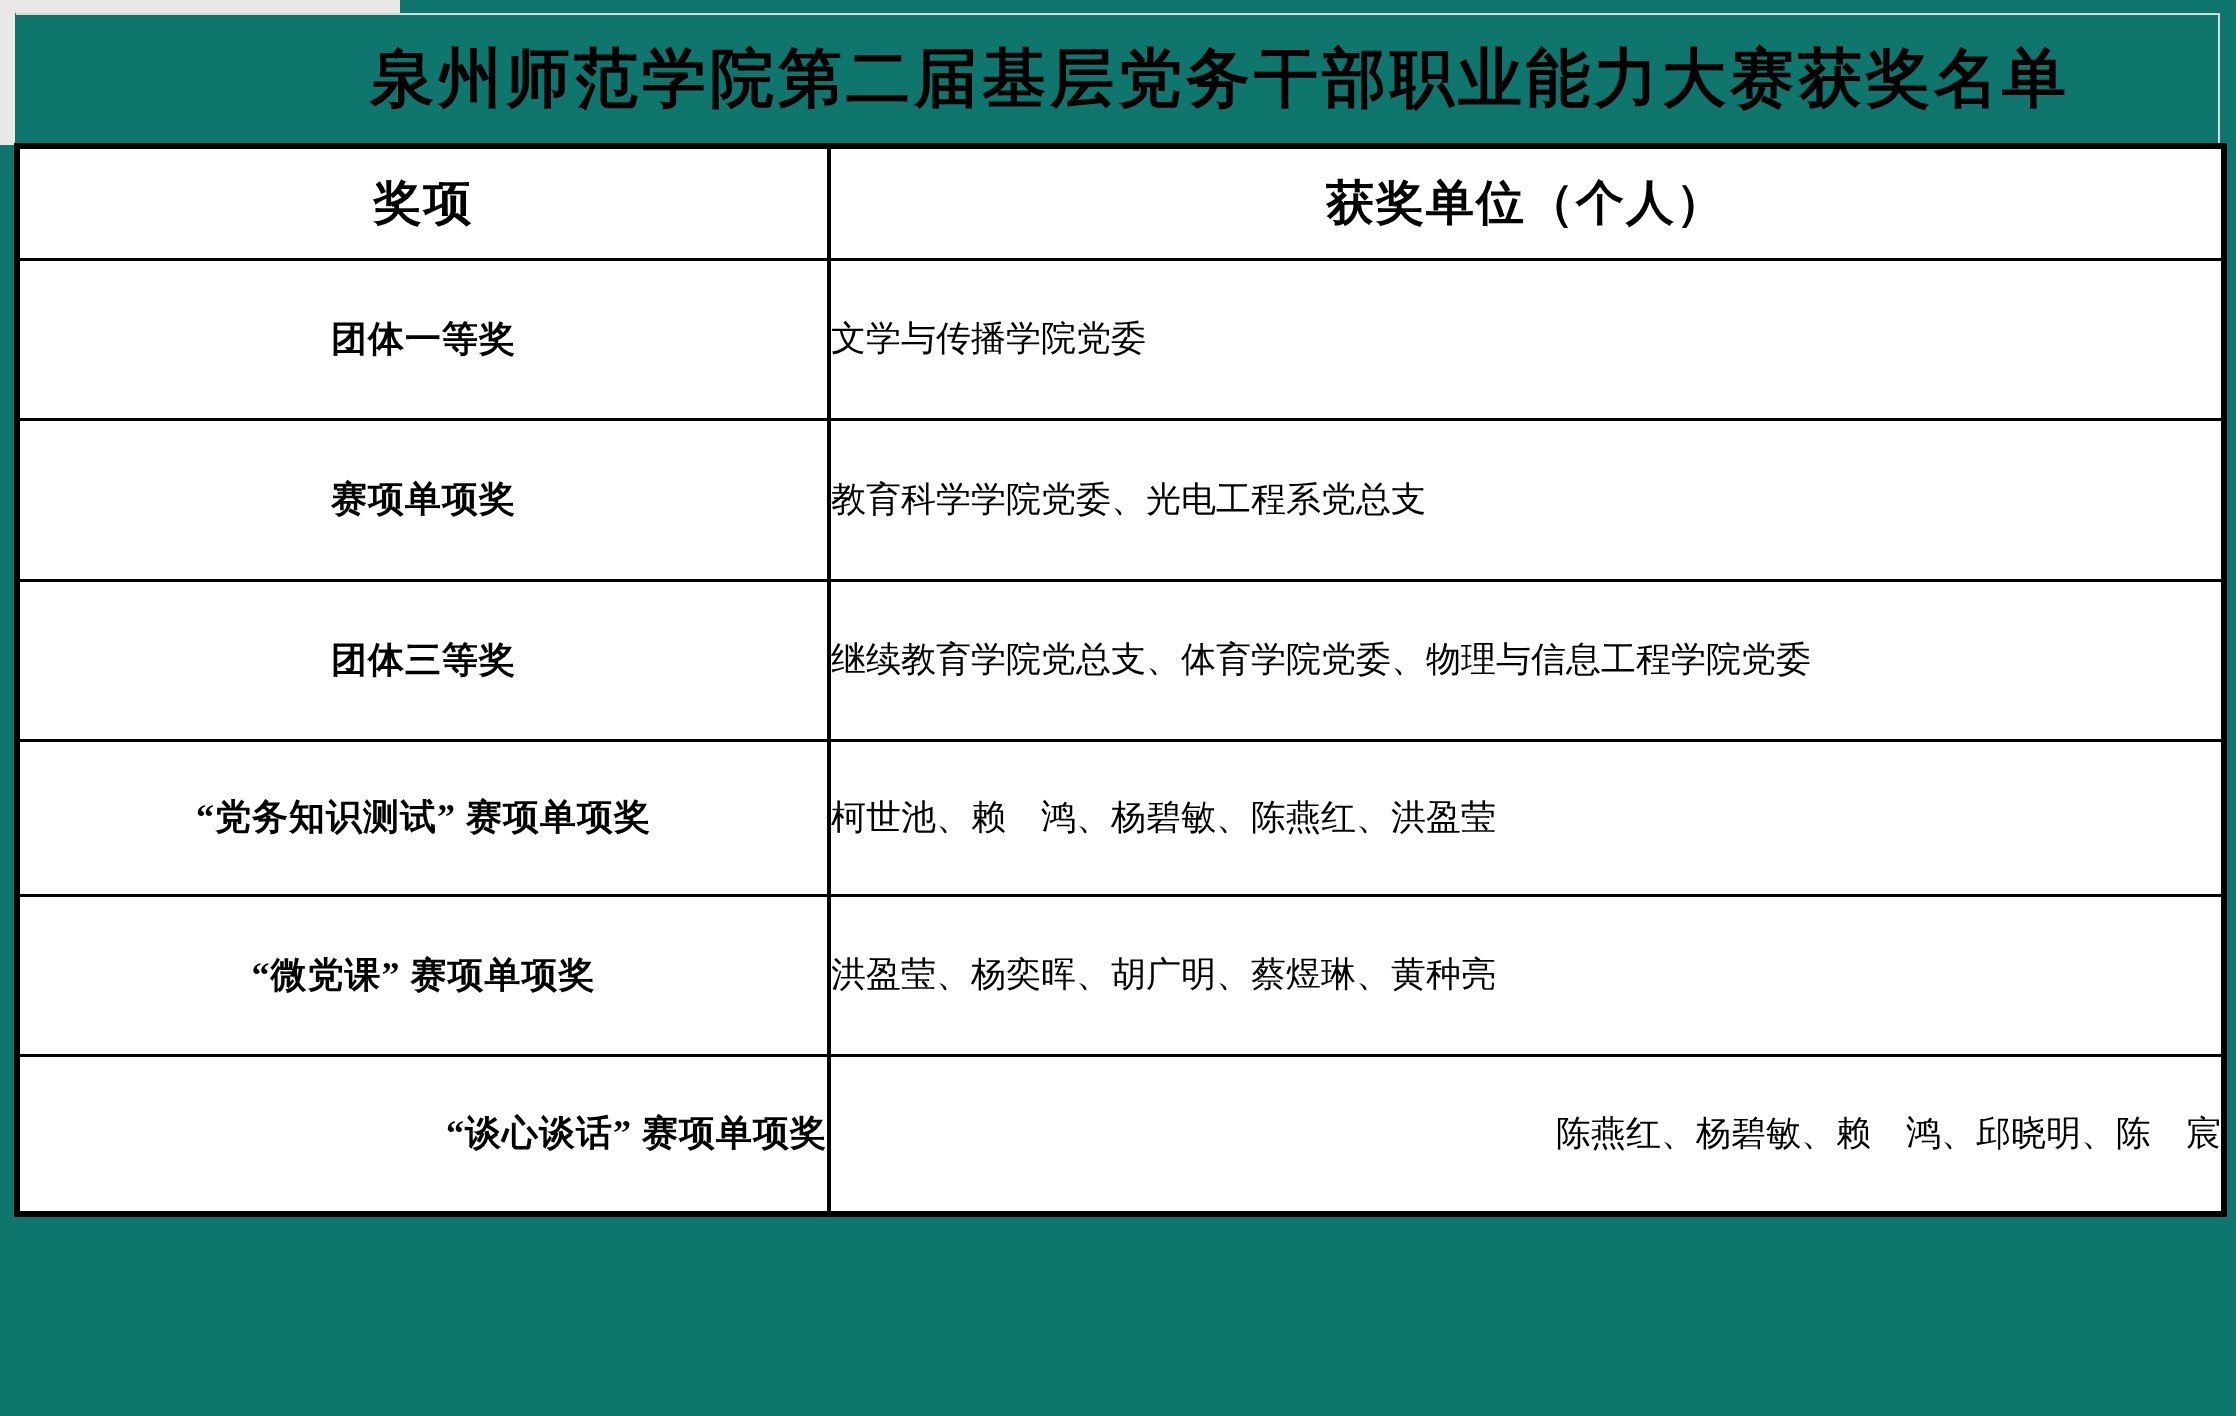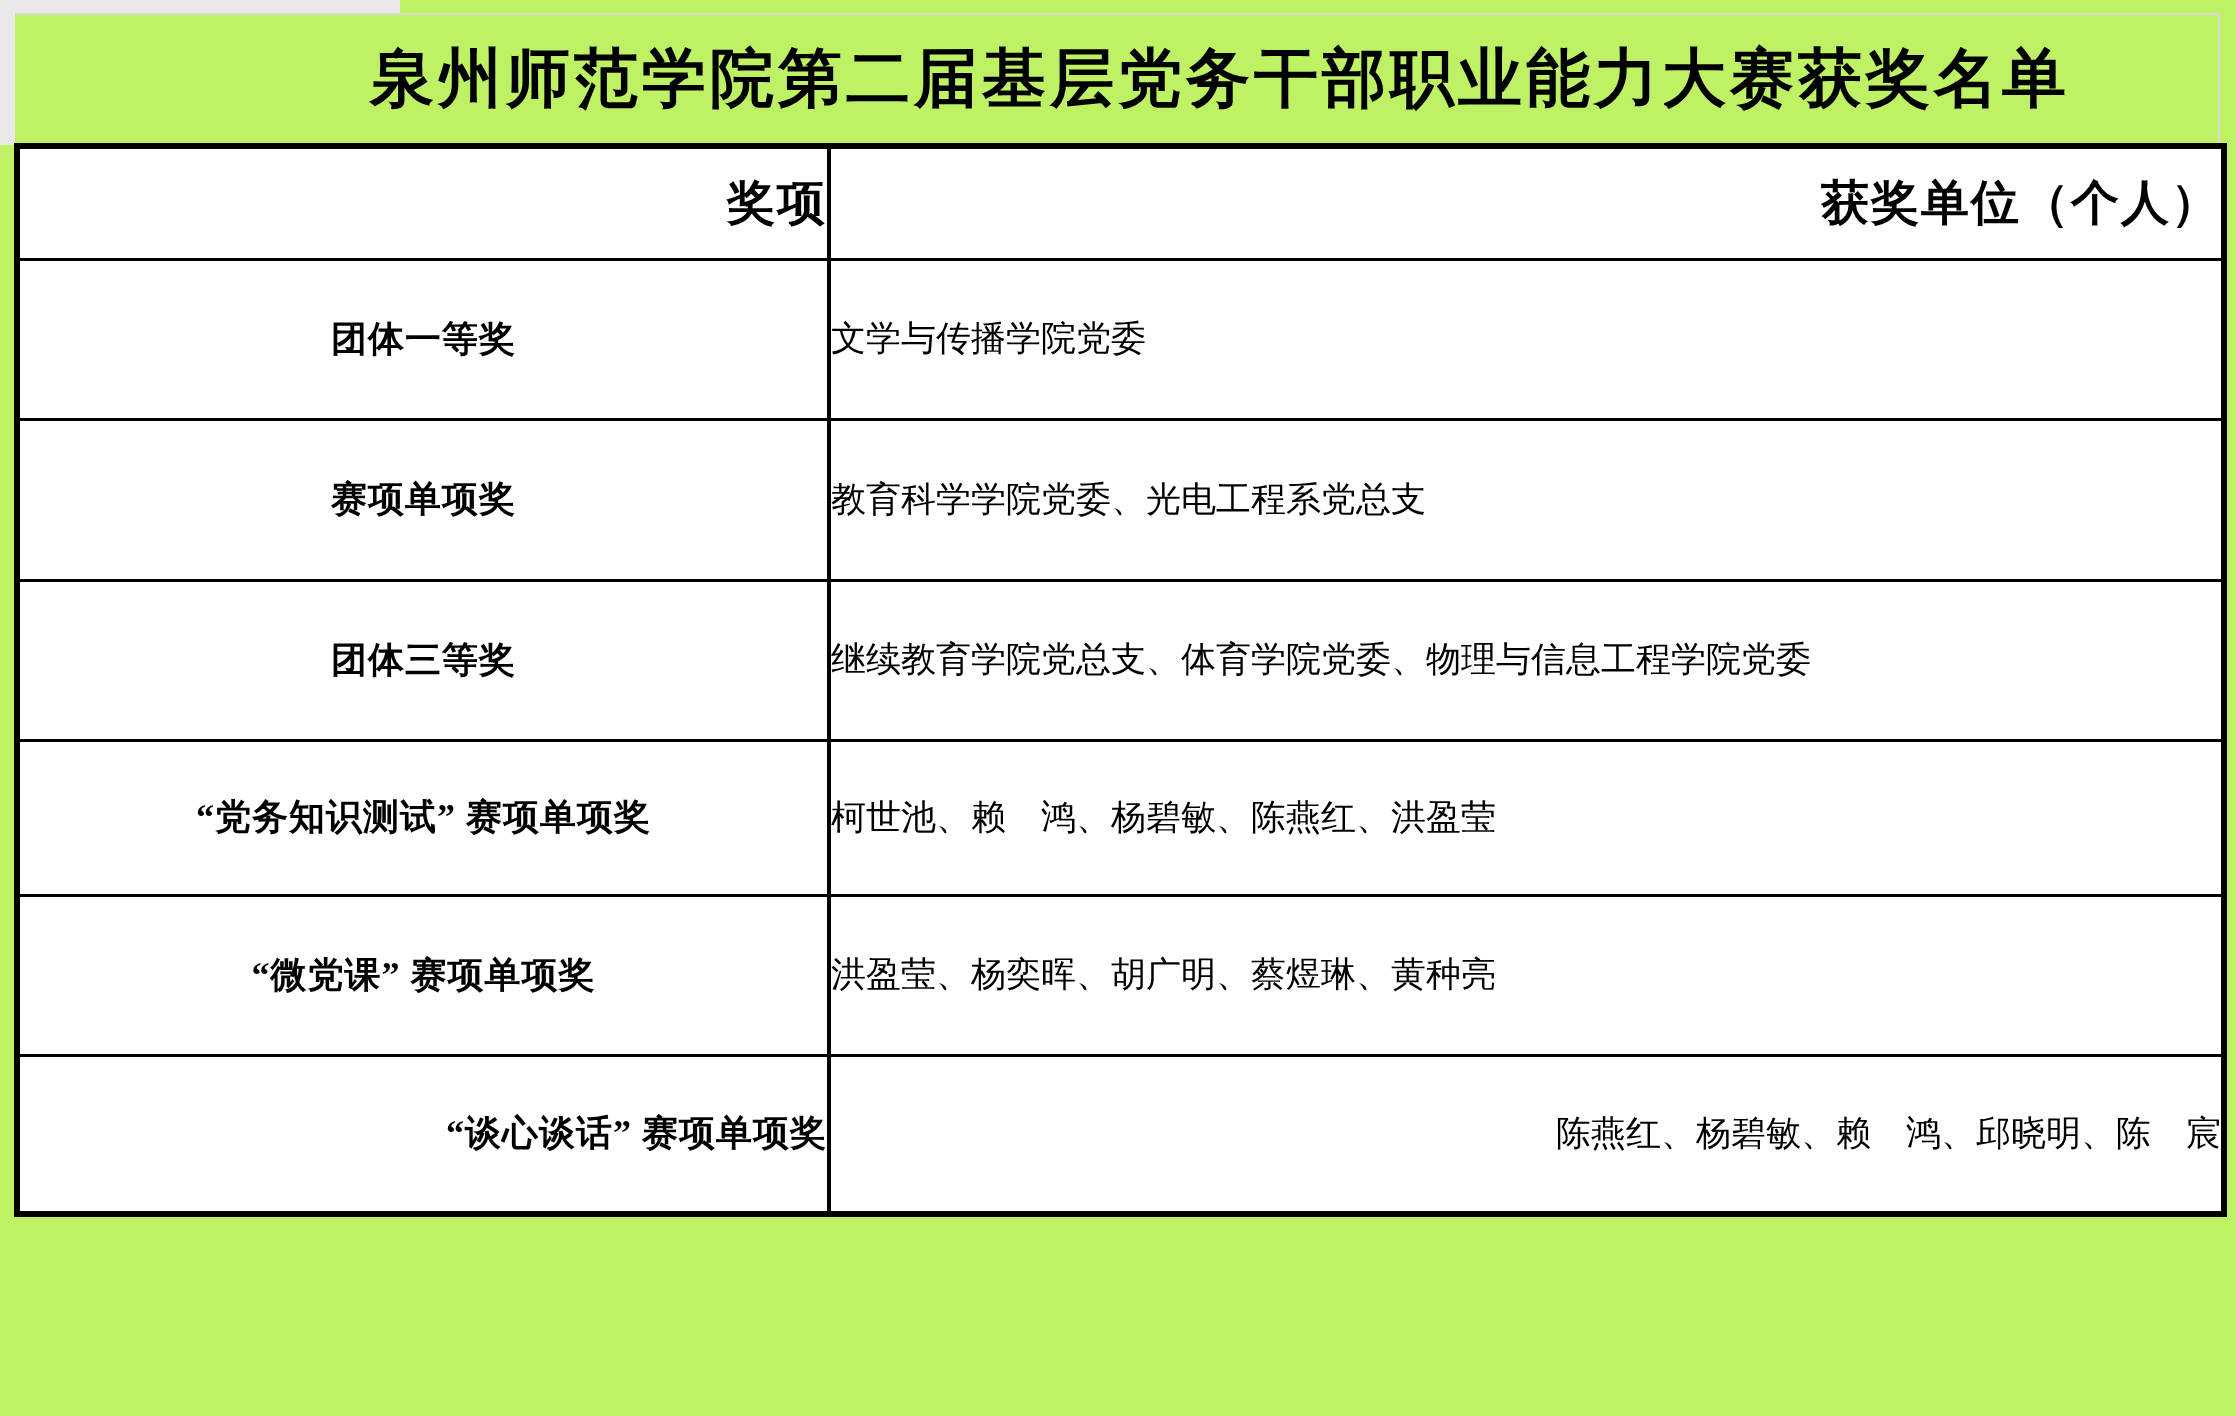--- a/index.html
+++ b/index.html
@@ -9,21 +9,21 @@
     height: 1416px;
     overflow: hidden;
     background: #ffffff;
     font-family: "Liberation Serif", serif;
     color: #000000;
   }
   #canvas {
     position: relative;
     width: 2236px;
     height: 1416px;
-    background: #bef264;
+    background: #0f766e;
   }
   
   .margin-top {
     position: absolute;
     left: 0; top: 0;
     width: 400px; height: 13px;
     background: #e8e8e8;
   }
   .margin-left {
     position: absolute;
@@ -81,21 +81,21 @@
   table.awards td:first-child, table.awards th:first-child { border-left: 6px solid #000000; }
   table.awards td:last-child,  table.awards th:last-child  { border-right: 6px solid #000000; }
   table.awards tr:first-child th { border-top: 6px solid #000000; }
   table.awards tr:last-child td  { border-bottom: 6px solid #000000; text-align: right; }
   table.awards td, table.awards th { border-left-width: 4px; border-right-width: 4px; }
 
   th.hdr {
     font-family: "Liberation Sans", sans-serif;
     font-weight: 700;
     font-size: 48px;
-    text-align: right;
+    text-align: center;
     letter-spacing: 2px;
   }
   td.award {
     font-size: 36px;
     text-align: center;
     letter-spacing: 1px;
     font-weight: bold;
   }
   td.recipients {
     font-size: 35px;

